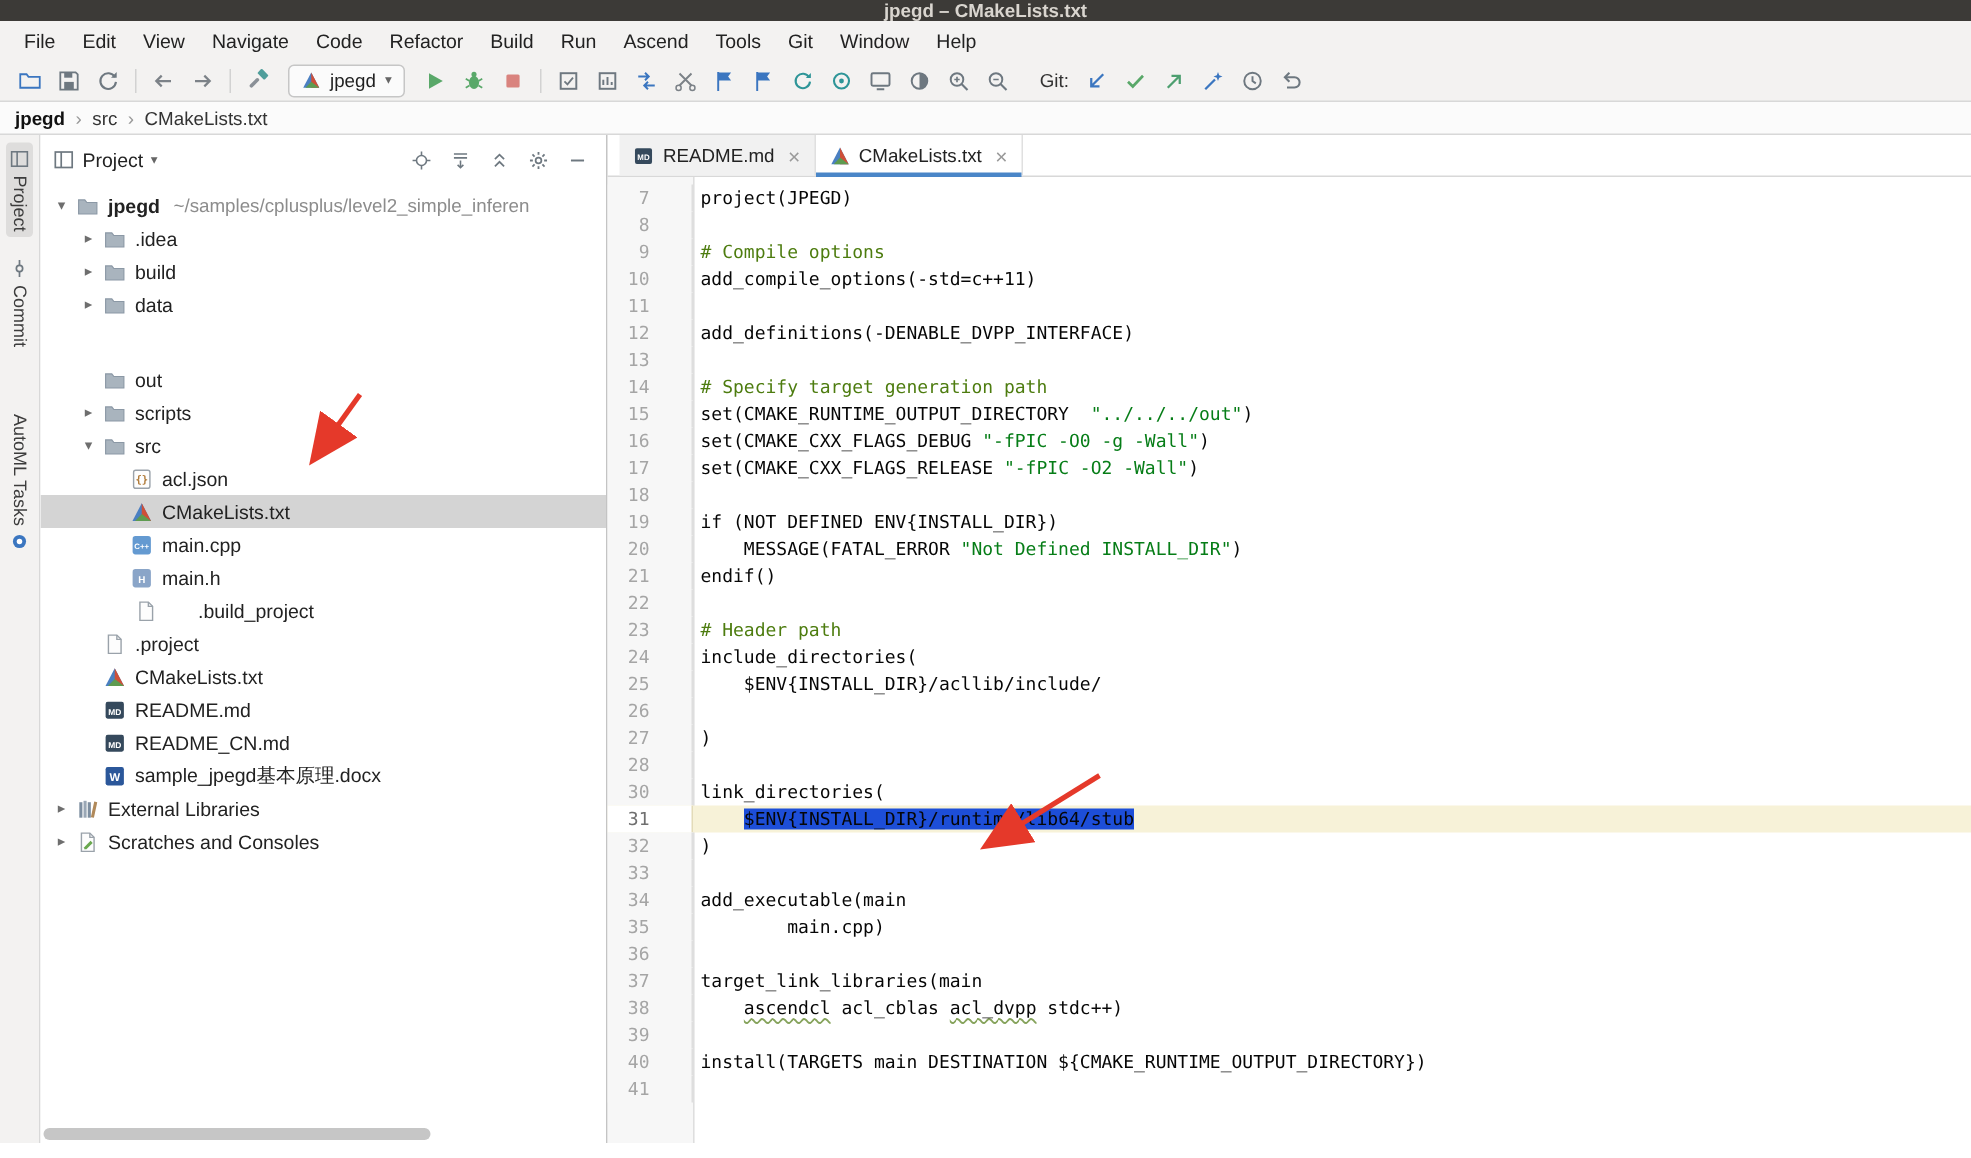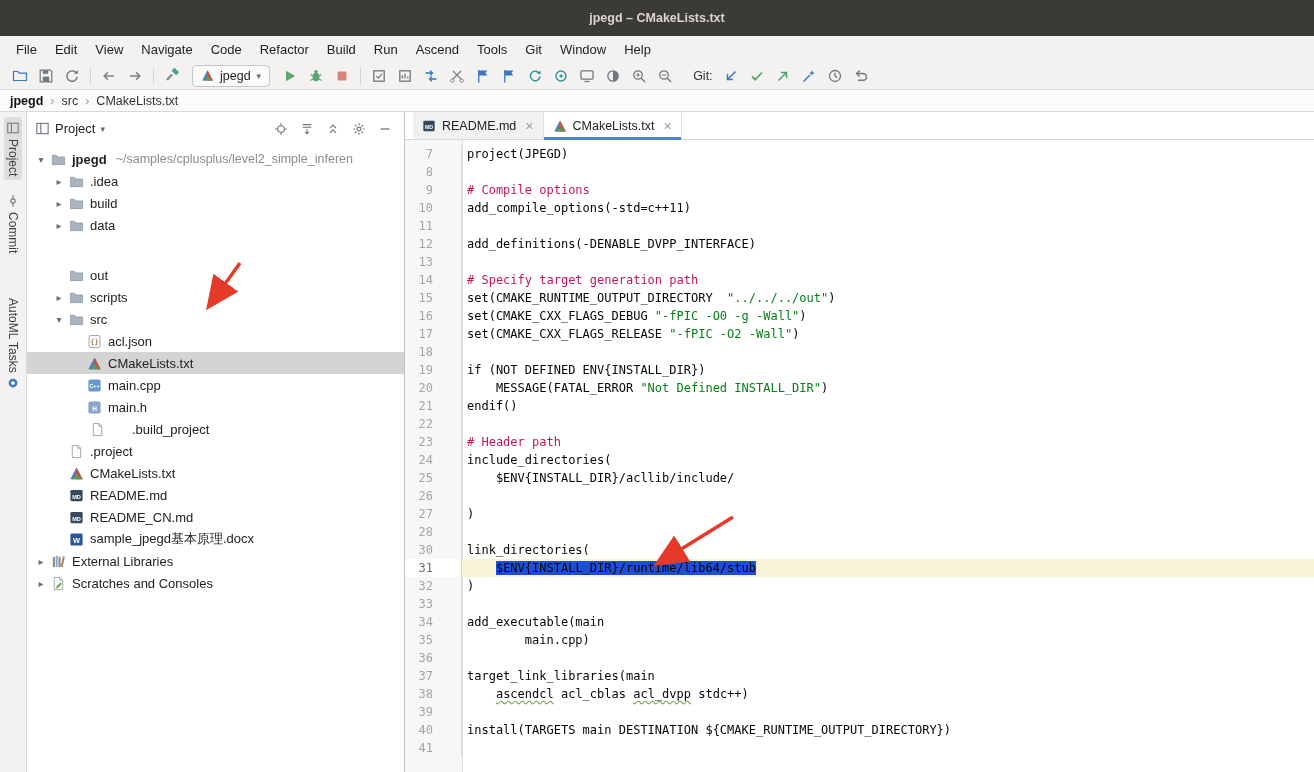--- a/index.html
+++ b/index.html
@@ -1,19 +1,19 @@
 <!DOCTYPE html>
 <html><head>
 <meta charset="utf-8">
 <style>
   *{margin:0;padding:0;box-sizing:border-box}
   html,body{width:1314px;height:772px;overflow:hidden}
   body{font-family:"Liberation Sans","DejaVu Sans",sans-serif;font-size:13px;color:#1f1f1f;background:#fff;position:relative}
 
-  .titlebar{height:36px;background:#3c3a37;color:#d9d5cf;display:flex;align-items:center;justify-content:center;font-weight:bold;font-size:12.5px}
+  .titlebar{height:14px;background:#3c3a37;color:#d9d5cf;display:flex;align-items:center;justify-content:center;font-weight:bold;font-size:12.5px}
 
   .menubar{height:26px;background:#f3f2f1;display:flex;align-items:center;padding:0 8px;gap:2px}
   .menu-item{padding:3px 8px;border-radius:3px;color:#222;font-size:13px;cursor:default}
 
   .toolbar{height:28px;background:#f3f2f1;display:flex;align-items:center;padding:0 8px;gap:2px;border-bottom:1px solid #d8d8d8}
   .tbi{width:24px;height:24px;display:inline-flex;align-items:center;justify-content:center;border-radius:3px;flex:none}
   .tbi svg{width:16px;height:16px;display:block}
   .tbi.small{width:22px;height:22px}
   .tbi.small svg{width:14px;height:14px}
   .tsep{width:1px;height:16px;background:#d2d2d2;margin:0 4px;flex:none}
@@ -61,21 +61,21 @@
   .tab .ic svg{width:14px;height:14px}
   .tab .close{color:#9a9a9a;font-size:14px;margin-left:3px;line-height:1}
 
   .code-area{flex:1;overflow:hidden;font-family:"DejaVu Sans Mono","Liberation Mono",monospace;font-size:12px;line-height:18px;padding-top:5px;position:relative}
   .code-area::before{content:"";position:absolute;left:0;top:0;bottom:0;width:57px;background:#f7f7f7;border-right:1px solid #dedede}
   .line{display:flex;height:18px;position:relative;z-index:1}
   .ln{width:57px;flex:none;text-align:right;padding-right:28px;color:#a5a5a5;background:#f7f7f7;border-right:1px solid #dedede}
   .codetext{white-space:pre;padding-left:5px;color:#060606;flex:1}
   .line.cur{background:#f7f2d8}
   .line.cur .ln{background:#ffffff;color:#6f6f6f;border-right-color:#e3dbb8}
-  .tok-c{color:#be185d}
+  .tok-c{color:#4d7c0f}
   .tok-s{color:#067d17}
   .typo{text-decoration:underline;text-decoration-style:wavy;text-decoration-color:#86a35c;text-underline-offset:2px}
   .selection{background:#1d4ed8}
 
   .overlay{position:absolute;left:0;top:0;pointer-events:none;z-index:50}
 </style>
 </head>
 <body>
 
 <div class="titlebar">

